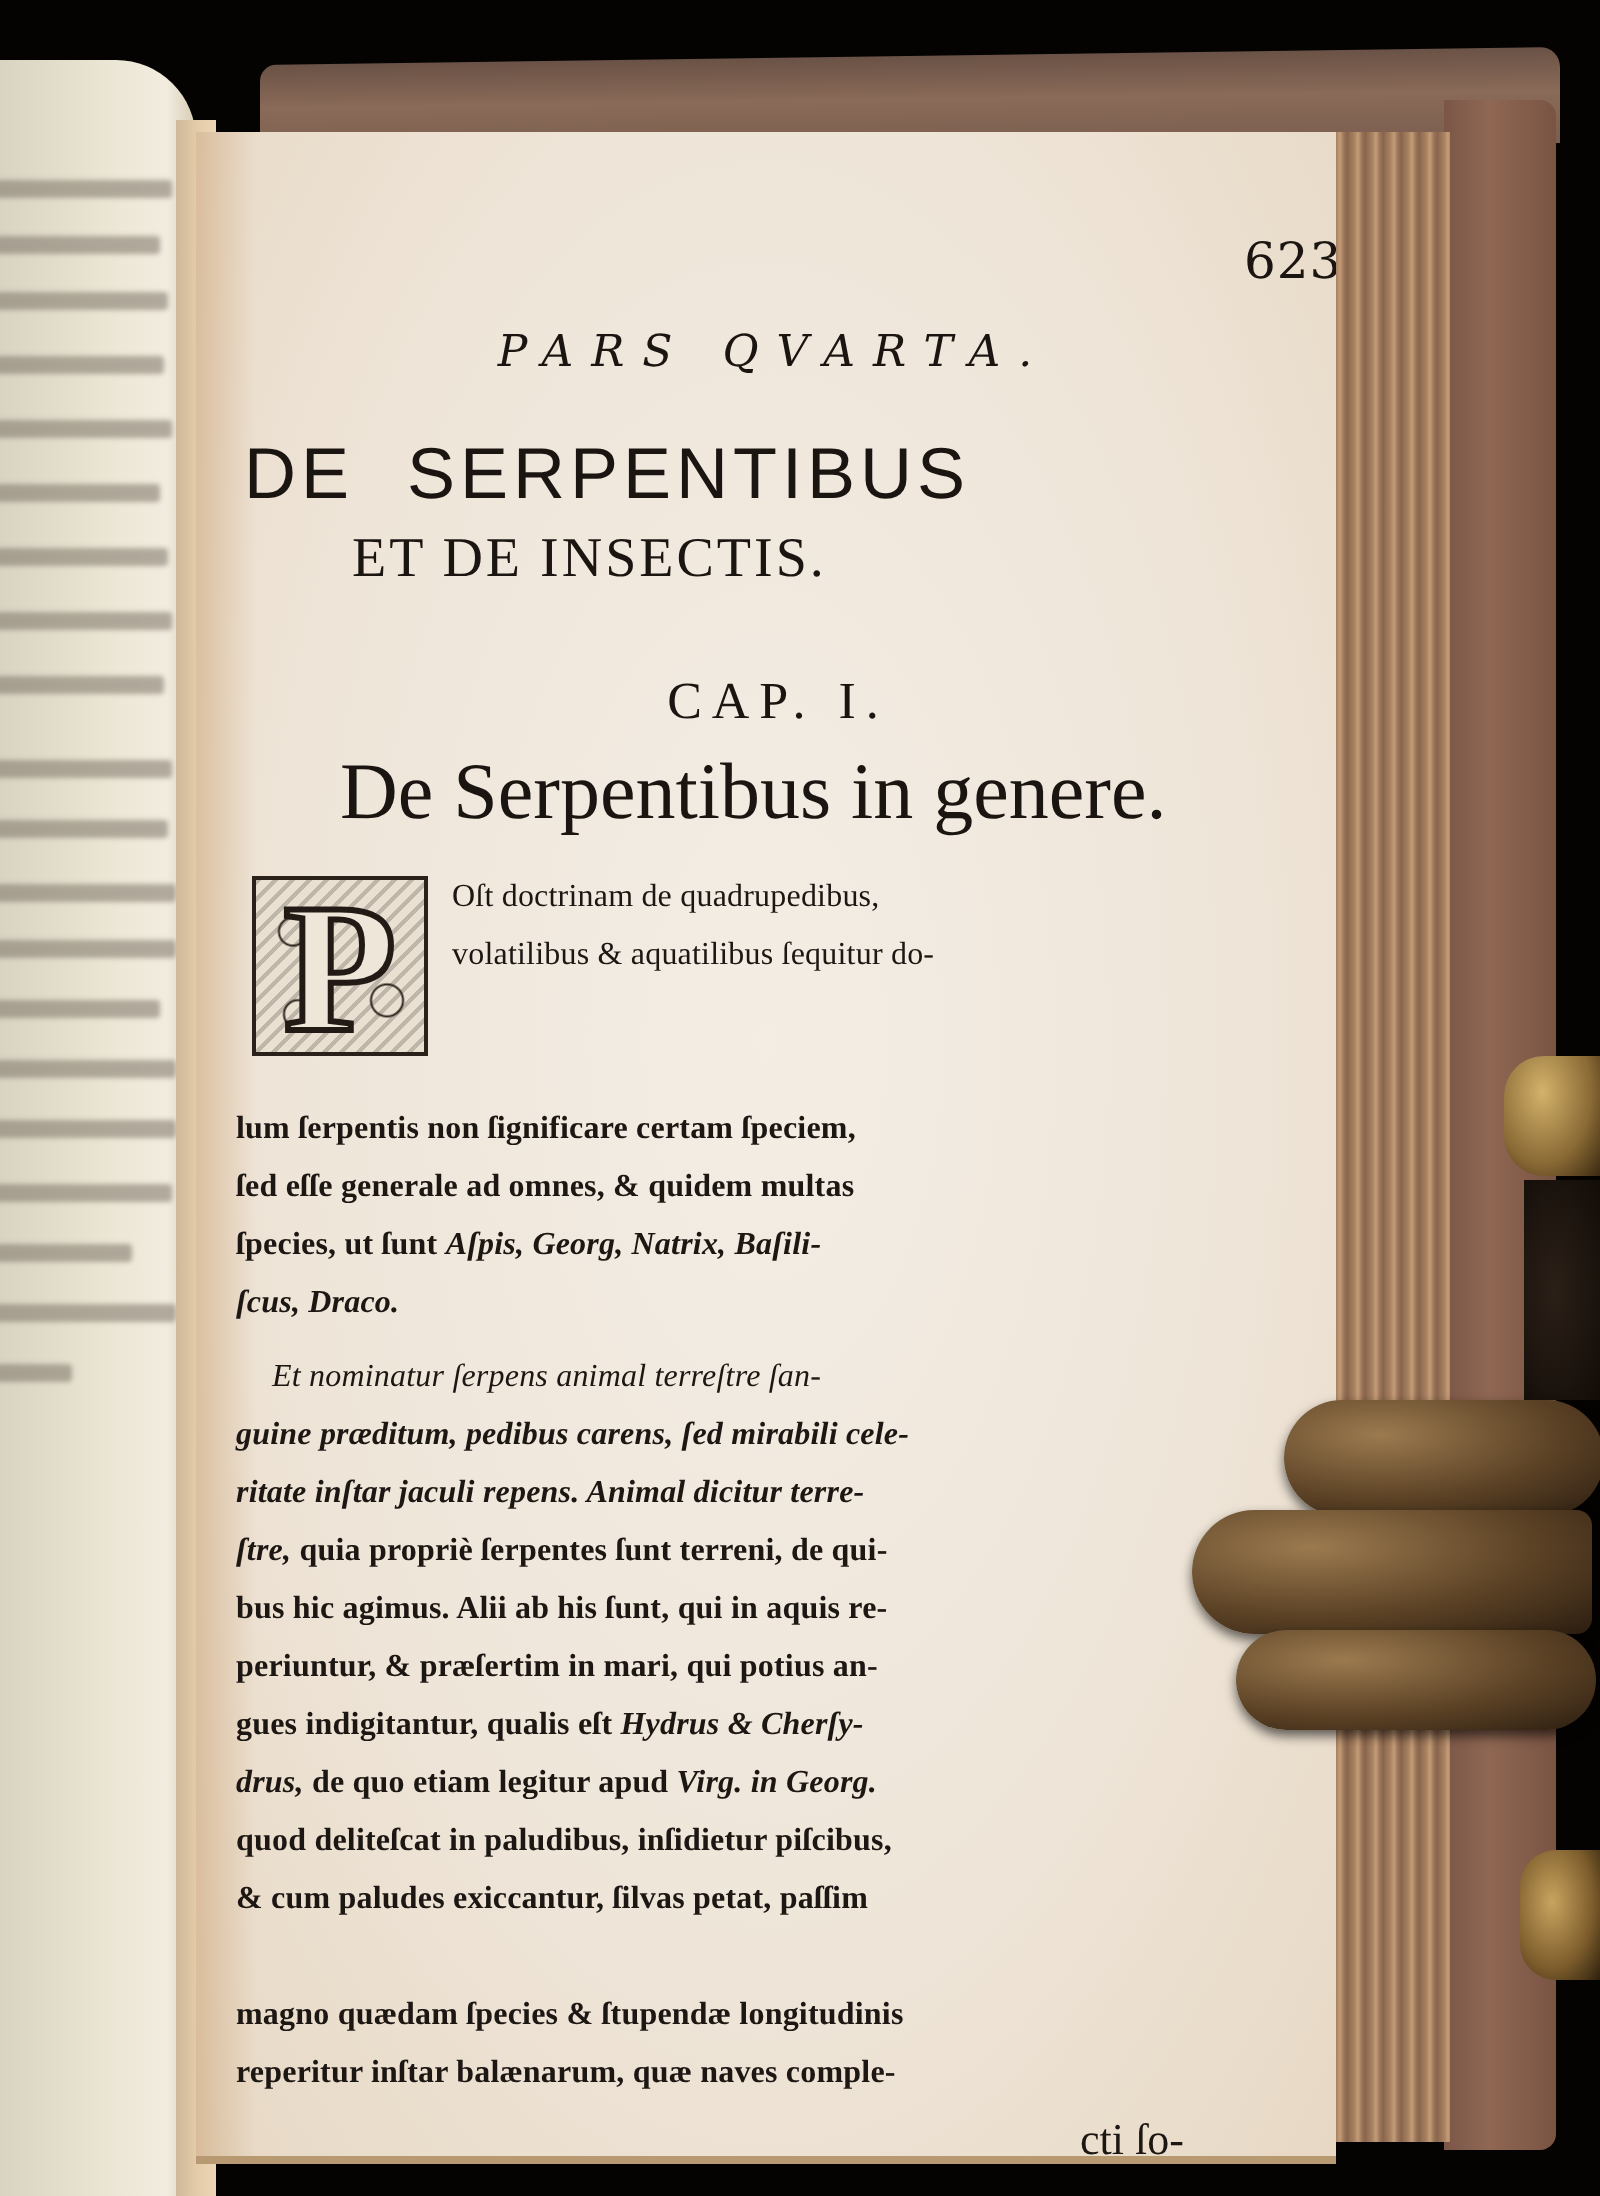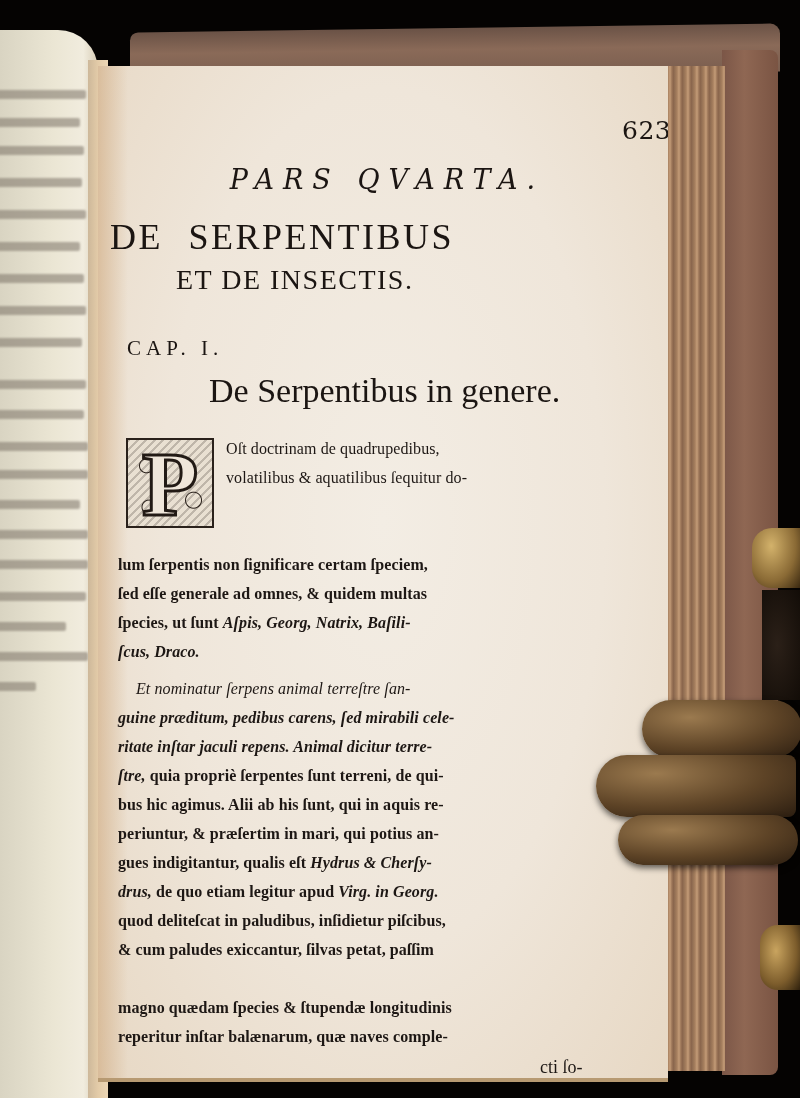--- a/index.html
+++ b/index.html
@@ -73,37 +73,37 @@
     border-radius: 18px 0 0 18px;
   }
 
   
   .txt { position: absolute; color: #1b1512; white-space: nowrap; }
   .page-number {
     left: 524px; top: 50px; font-size: 25px; font-family: "DejaVu Serif", serif; letter-spacing: 0.5px;
   }
   .part-title {
     left: 0; width: 570px; text-align: center; top: 98px;
-    font-size: 27px; font-style: italic; letter-spacing: 9px; padding-left: 8px;
+    font-size: 22px; font-style: italic; letter-spacing: 9px; padding-left: 8px;
   }
   .main-title-1 {
-    left: 12px; top: 150px; font-size: 36px; letter-spacing: 2.5px; word-spacing: 14px;
-    font-family: Liberation Serif, serif;
+    left: 24px; top: 150px; font-size: 36px; letter-spacing: 2.5px; word-spacing: 14px;
+    font-family: Liberation Sans, sans-serif;
   }
   .main-title-2 {
     left: 78px; top: 198px; font-size: 28px; letter-spacing: 1.5px;
     font-family: "Liberation Serif", serif;
   }
   .cap-label {
-    left: 17px; width: 570px; top: 270px;
-    font-size: 21px; letter-spacing: 5px; padding-left: 12px;
+    left: 0; width: 570px; text-align: center; top: 270px;
+    font-size: 26px; letter-spacing: 5px; padding-left: 12px;
     font-family: "Liberation Serif", serif;
   }
   .chapter-title {
-    left: 72px; top: 306px; font-size: 34px; font-family: "Liberation Serif", serif; margin-left: 39px;
+    left: 72px; top: 306px; font-size: 40px; font-family: "Liberation Serif", serif;
   }
 
   .drop-cap {
     position: absolute; left: 28px; top: 372px; width: 88px; height: 90px;
     border: 2px solid #2a211b;
     background:
       radial-gradient(circle at 22% 30%, transparent 6px, #2a211b 7px, transparent 8px),
       radial-gradient(circle at 78% 70%, transparent 7px, #2a211b 8px, transparent 9px),
       radial-gradient(circle at 25% 78%, transparent 6px, #2a211b 7px, transparent 8px),
       repeating-linear-gradient(135deg, rgba(42,33,27,0.22) 0 2px, transparent 2px 6px),
@@ -116,21 +116,21 @@
   }
 
   .body-line {
     position: absolute; font-size: 16px; color: #1d1714; white-space: nowrap;
     font-family: "Liberation Serif", serif; letter-spacing: 0.1px;
   }
   .body-line.indent-cap { left: 128px; }
   .body-line.full { left: 20px; font-weight: bold; }
   .body-line.para { left: 38px; }
   .it { font-style: italic; }
-  .catchword { position: absolute; left: 442px; top: 935px; font-size: 18px;
+  .catchword { position: absolute; left: 442px; top: 935px; font-size: 22px;
     font-family: "Liberation Serif", serif; color: #1d1714; }
 </style>
 </head>
 <body>
 
 <div class="cover-top"></div>
 <div class="cover-right"></div>
 <div class="page-edges"></div>
 
 <div class="left-page">

